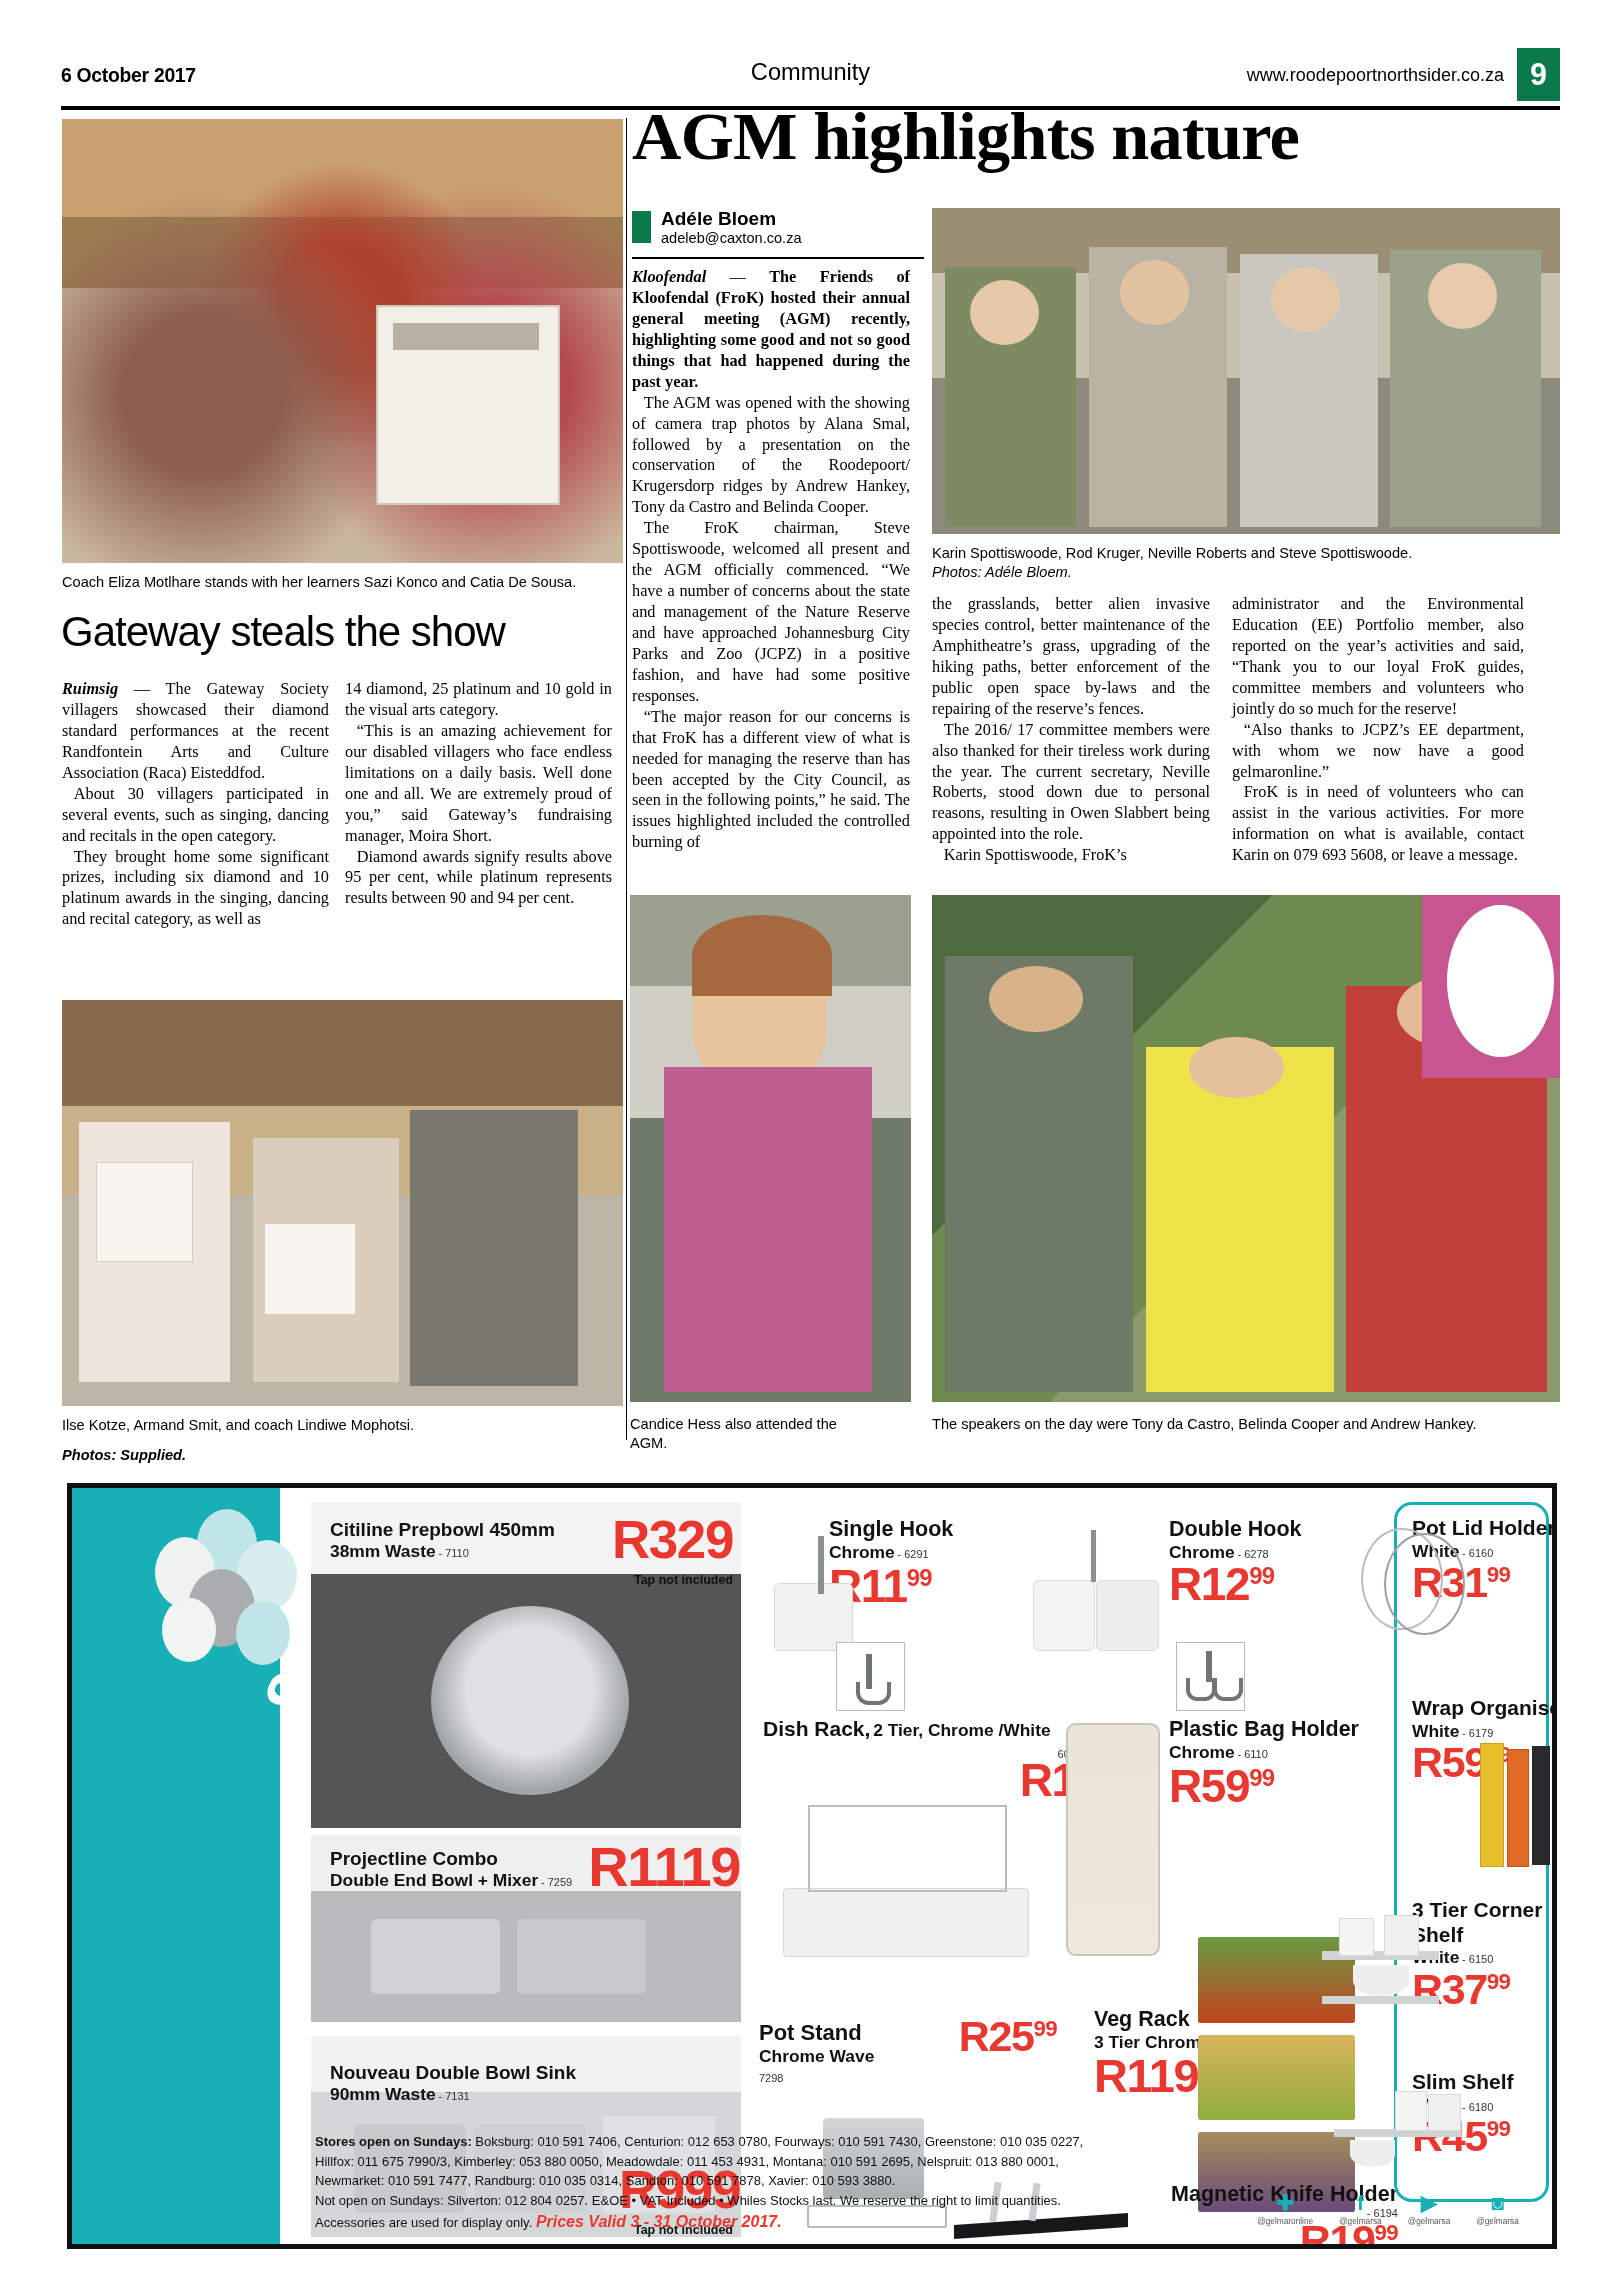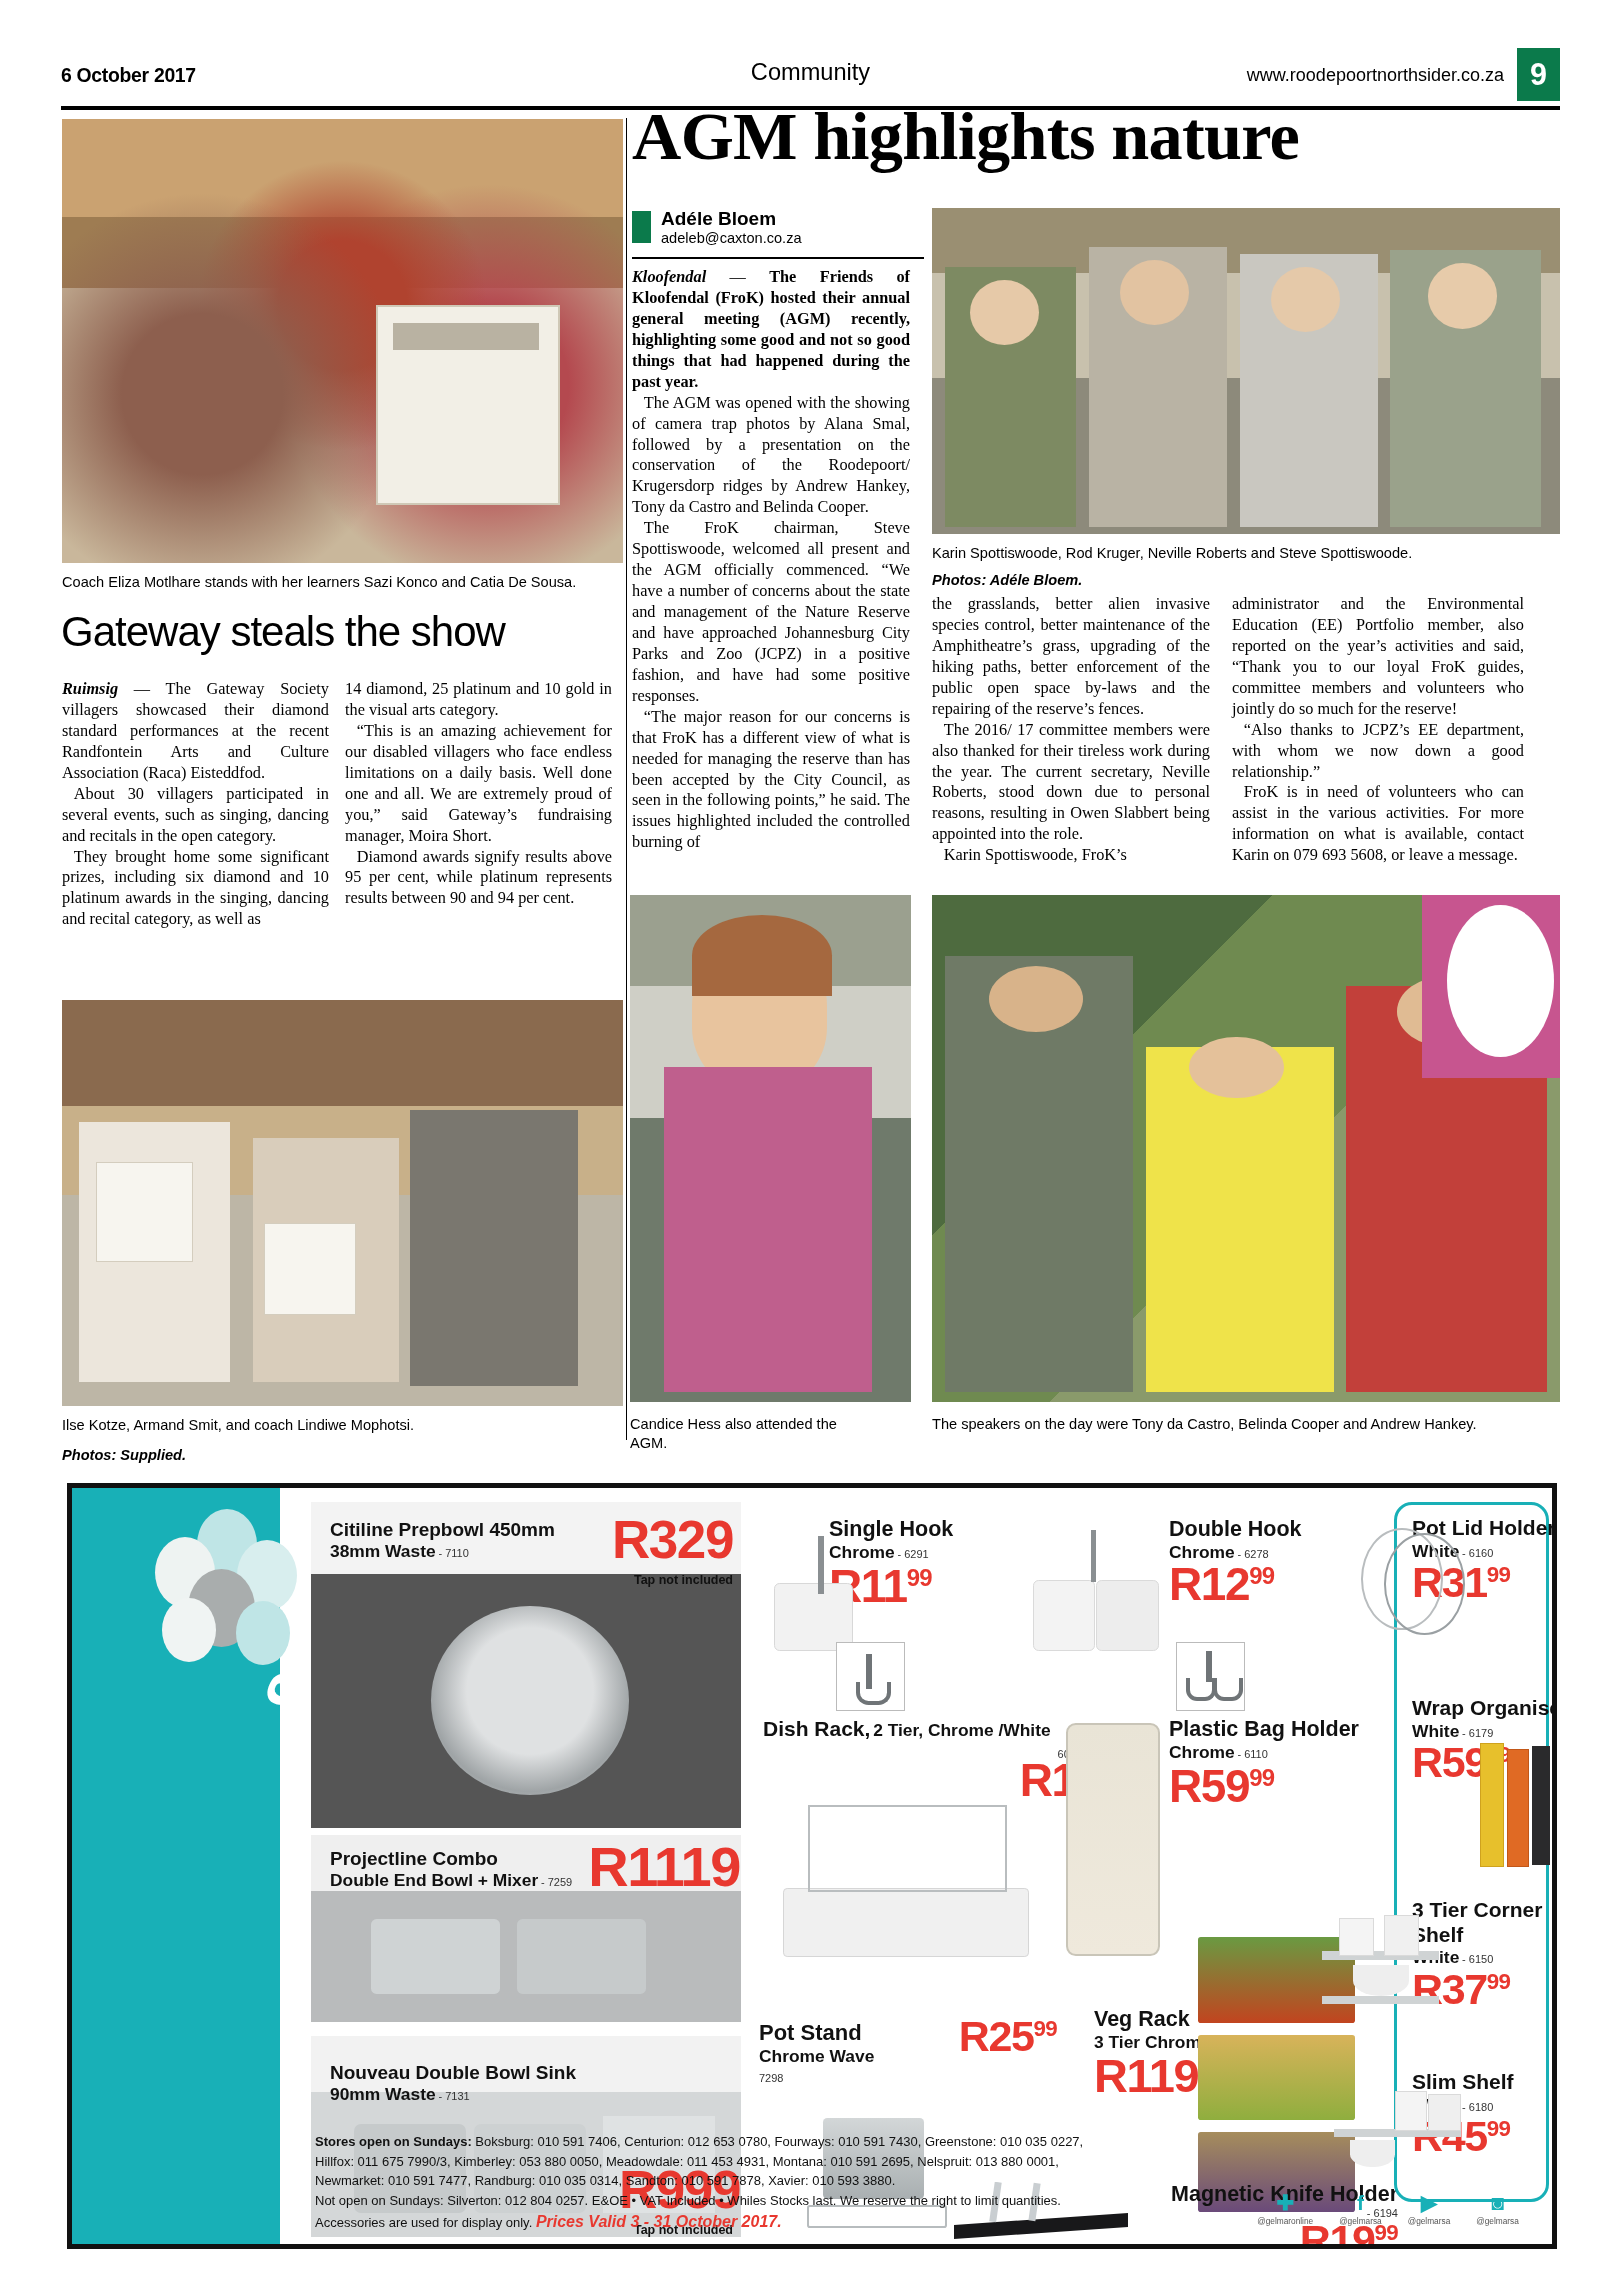--- a/index.html
+++ b/index.html
@@ -143,31 +143,31 @@
     <div style="position:absolute;left:25%;top:12%;width:22%;height:86%;background:#b9b3a4;"></div>
     <div style="position:absolute;left:49%;top:14%;width:22%;height:84%;background:#c9c7c0;"></div>
     <div style="position:absolute;left:73%;top:13%;width:24%;height:85%;background:#9aa28b;"></div>
     <div style="position:absolute;left:6%;top:22%;width:11%;height:20%;background:#e6c9a8;border-radius:50%;"></div>
     <div style="position:absolute;left:30%;top:16%;width:11%;height:20%;background:#e2c3a1;border-radius:50%;"></div>
     <div style="position:absolute;left:54%;top:18%;width:11%;height:20%;background:#e5c9a9;border-radius:50%;"></div>
     <div style="position:absolute;left:79%;top:17%;width:11%;height:20%;background:#e7cbaa;border-radius:50%;"></div>
   </div>
   <div class="cap" style="left:932px;top:544px;width:625px;">
     <div>Karin Spottiswoode, Rod Kruger, Neville Roberts and Steve Spottiswoode.</div>
-    <div style="font-weight:bold;font-style:italic;margin-top:8px;">Photos: Adéle Bloem.</div>
+    <div style="font-weight:normal;font-style:italic;margin-top:0;">Photos: Adéle Bloem.</div>
   </div>
 
   <div class="col" style="left:932px;top:594px;width:278px;">
     <p class="first">the grasslands, better alien invasive species control, better maintenance of the Amphitheatre’s grass, upgrading of the hiking paths, better enforcement of the public open space by-laws and the repairing of the reserve’s fences.</p>
     <p>The 2016/ 17 committee members were also thanked for their tireless work during the year. The current secretary, Neville Roberts, stood down due to personal reasons, resulting in Owen Slabbert being appointed into the role.</p>
     <p>Karin Spottiswoode, FroK’s</p>
   </div>
   <div class="col" style="left:1232px;top:594px;width:292px;">
     <p class="first">administrator and the Environmental Education (EE) Portfolio member, also reported on the year’s activities and said, “Thank you to our loyal FroK guides, committee members and volunteers who jointly do so much for the reserve!</p>
-    <p>“Also thanks to JCPZ’s EE department, with whom we now down a good relationship.”</p>
+    <p>“Also thanks to JCPZ’s EE department, with whom we now have a good gelmaronline.”</p>
     <p>FroK is in need of volunteers who can assist in the various activities. For more information on what is available, contact Karin on 079 693 5608, or leave a message.</p>
   </div>
 
   <div class="photo" style="left:630px;top:895px;width:281px;height:507px;">
     <div class="grad" style="background:linear-gradient(#9ba08f 0 18%, #cfcfc6 18% 44%, #6f7a6b 44% 100%);"></div>
     <div style="position:absolute;left:22%;top:8%;width:48%;height:30%;background:#e8c49e;border-radius:46% 46% 40% 40%;"></div>
     <div style="position:absolute;left:12%;top:34%;width:74%;height:64%;background:#bf5f8d;"></div>
     <div style="position:absolute;left:22%;top:4%;width:50%;height:16%;background:#a5683f;border-radius:50% 50% 0 0;"></div>
   </div>
   <div class="cap" style="left:630px;top:1415px;width:229px;">

